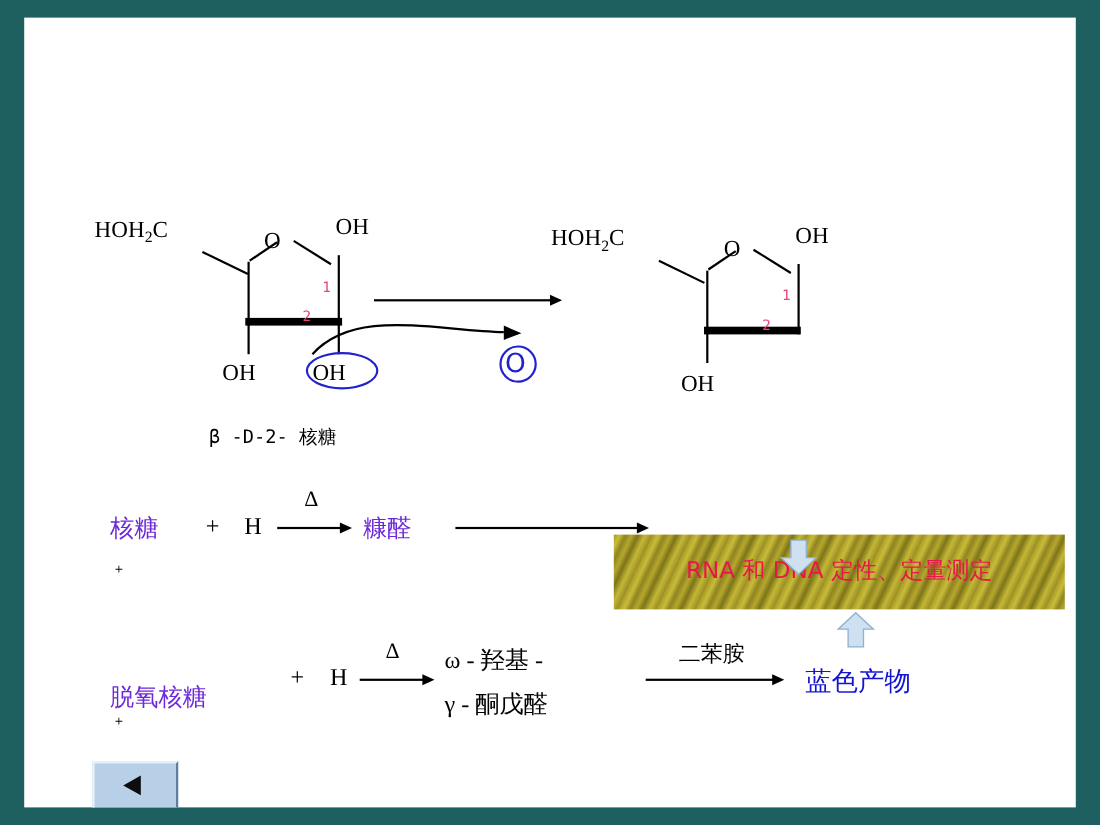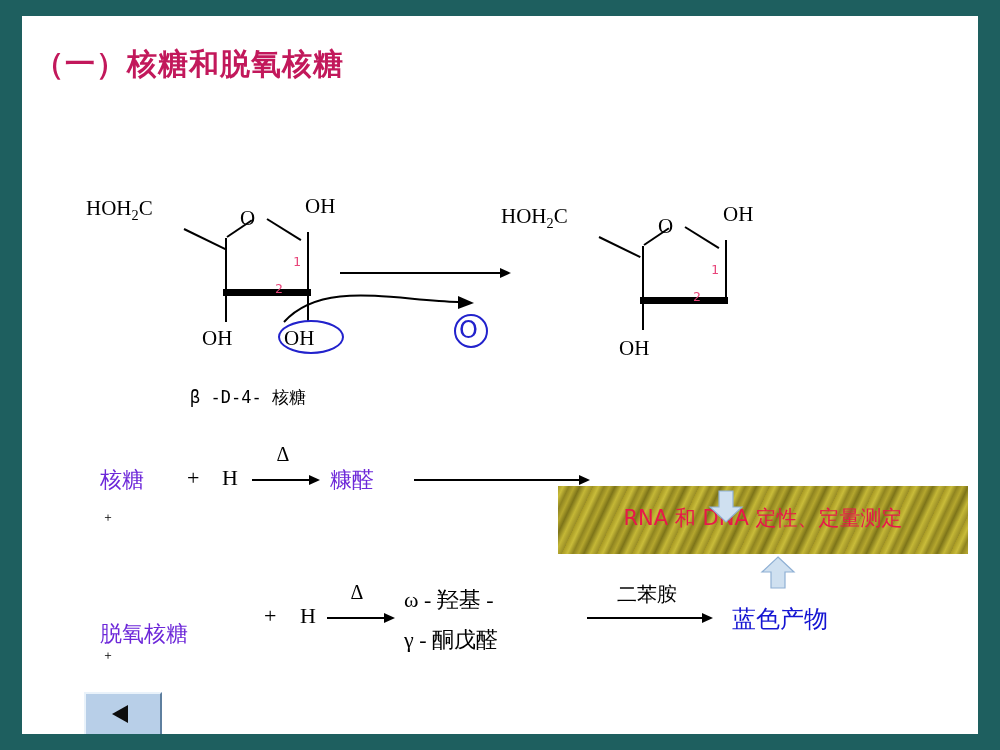--- a/index.html
+++ b/index.html
@@ -159,21 +159,20 @@
     font-family: "DejaVu Sans", sans-serif;
     font-size: 24px;
     color: #2222cc;
   }
 </style>
 </head>
 <body>
 
 <div id="slide">
 
-  <div class="abs" id="title">（一）核糖和脱氧核糖</div>
 
   <div class="abs" style="left:40px; top:170px; width:300px; height:200px;">
 
     <div class="abs lbl f20" style="left:24px; top:10px;">
       HOH<sub>2</sub>C
     </div>
 
     <div class="abs lbl f20" style="left:178px; top:20px;">O</div>
 
     <div class="abs lbl f20" style="left:243px; top:8px;">OH</div>
@@ -195,21 +194,21 @@
     <div class="thickbond" style="left:245px; top:108px; width:2px; height:28px;"></div>
 
     <div class="abs num" style="left:231px; top:68px;">1</div>
     <div class="abs num" style="left:213px; top:95px;">2</div>
 
     <div class="abs lbl f20" style="left:140px; top:140px;">OH</div>
     <div class="abs lbl f20" style="left:222px; top:140px;">OH</div>
 
     <div class="abs" style="left:216px; top:134px; width:62px; height:30px; border:2px solid #2222cc; border-radius:50%;"></div>
 
-    <div class="abs caption" style="left:128px; top:200px;">β -D-4- 核糖</div>
+    <div class="abs caption" style="left:128px; top:200px;">β -D-2- 核糖</div>
   </div>
 
   <div class="abs" style="left:455px; top:170px; width:320px; height:200px;">
     <div class="abs lbl f20" style="left:24px; top:18px;">
       HOH<sub>2</sub>C
     </div>
     <div class="abs lbl f20" style="left:181px; top:28px;">O</div>
     <div class="abs lbl f20" style="left:246px; top:16px;">OH</div>
 
     <div class="thickbond" style="left:122px; top:50px; width:46px; height:2px; transform:rotate(26deg); transform-origin:left center;"></div>

